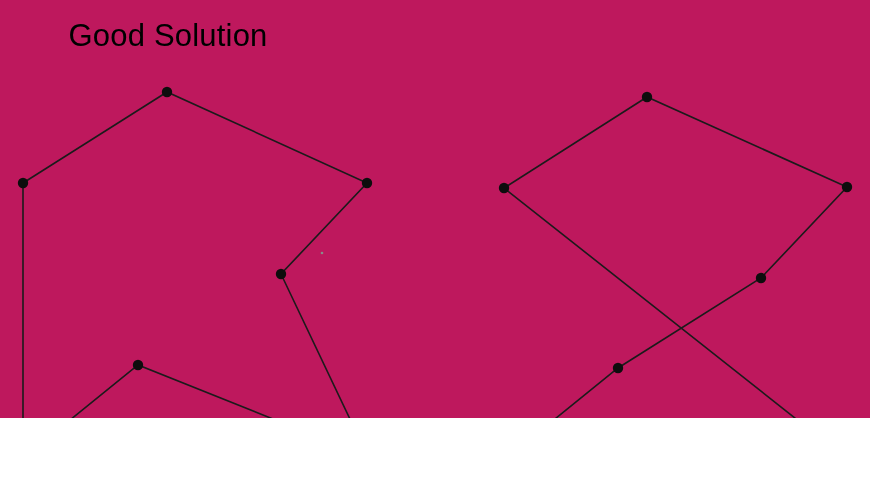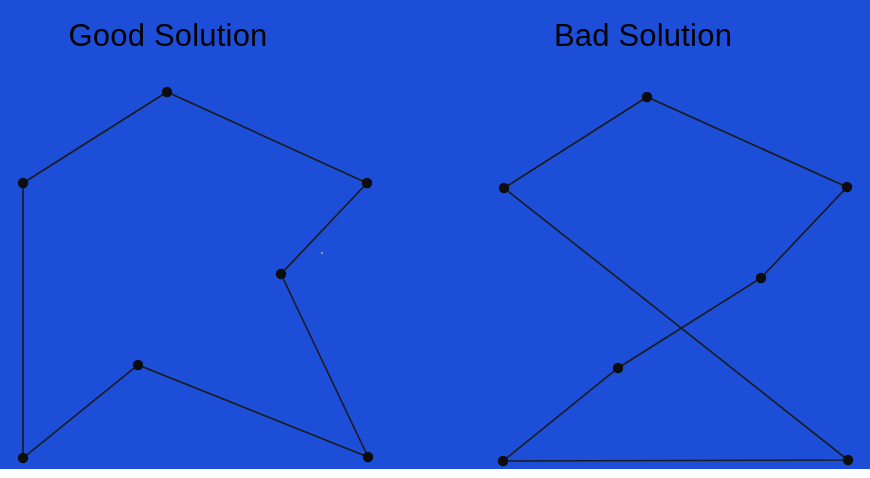--- a/index.html
+++ b/index.html
@@ -3,22 +3,22 @@
 <meta charset="utf-8">
 <style>
   html, body {
     margin: 0;
     padding: 0;
     background: #ffffff;
   }
   .stage {
     position: relative;
     width: 870px;
-    height: 469px;
-    background: #1d4ed8;
+    height: 418px;
+    background: #be185d;
     overflow: hidden;
     font-family: "Liberation Sans", sans-serif;
   }
   .panel-title {
     position: absolute;
     top: 18px;
     width: 300px;
     font-size: 31px;
     line-height: 36px;
     font-weight: 400;
@@ -61,15 +61,14 @@
         <circle cx="761" cy="278" r="5.2" fill="#0d0d0d"></circle>
         <circle cx="618" cy="368" r="5.2" fill="#0d0d0d"></circle>
         <circle cx="503" cy="461" r="5.2" fill="#0d0d0d"></circle>
         <circle cx="848" cy="460" r="5.2" fill="#0d0d0d"></circle>
       </g>
       <circle cx="322" cy="253" r="1.3" fill="#8a8a8a"></circle>
     </svg>
 
   <div class="panel-title good">Good Solution</div>
 
-  <div class="panel-title bad">Bad Solution</div>
 
 </div>
 
 </body></html>

